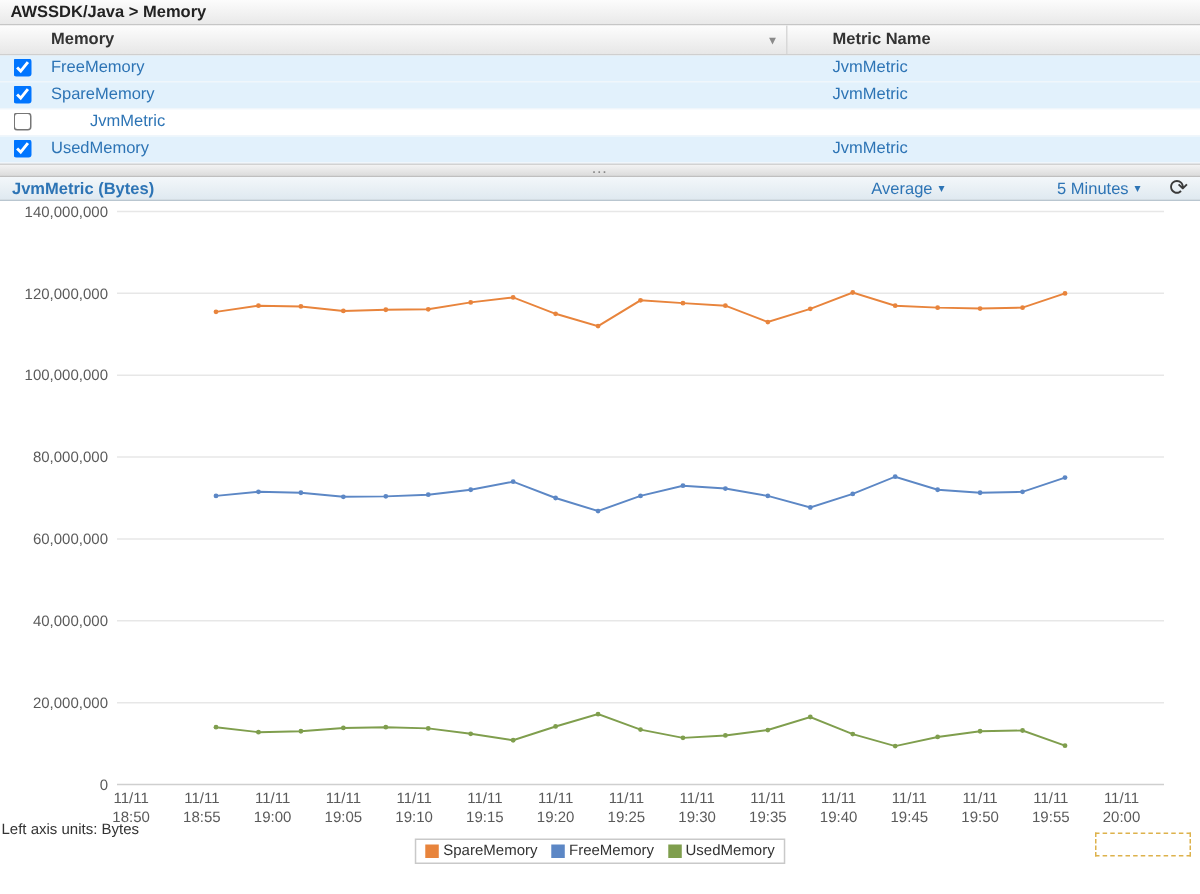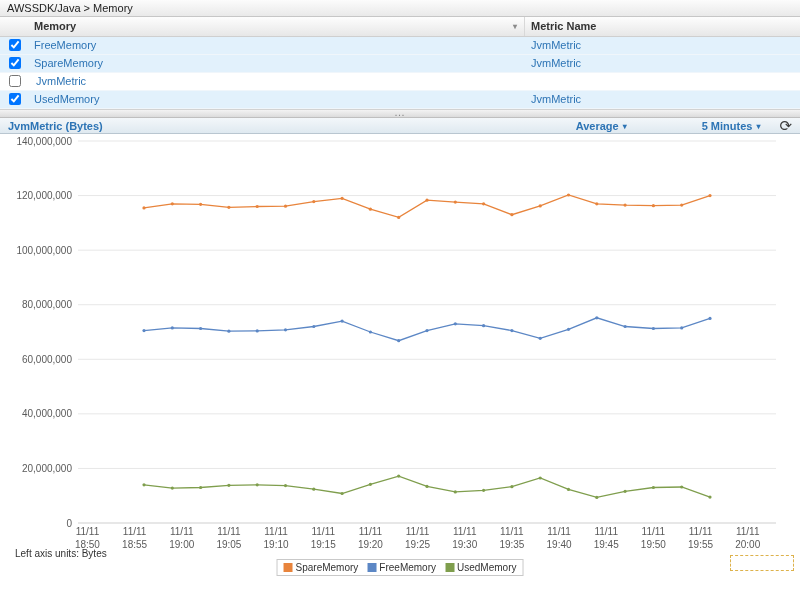--- a/index.html
+++ b/index.html
@@ -1,52 +1,52 @@
 <!DOCTYPE html>
 <html><head>
 <meta charset="utf-8">
 <style>
   *{box-sizing:border-box;margin:0;padding:0;}
   body{width:800px;height:596px;overflow:hidden;background:#fff;
        font-family:"Liberation Sans",sans-serif;font-size:11px;color:#333;}
 
-  .breadcrumb{height:17px;line-height:16px;padding:0 7px;font-weight:normal;color:#222;
+  .breadcrumb{height:17px;line-height:16px;padding:0 7px;font-weight:bold;color:#222;
     background:linear-gradient(#fcfcfc,#e9e9e9);border-bottom:1px solid #c6c6c6;}
 
   .thead{display:flex;height:20px;line-height:19px;font-weight:bold;color:#333;
     background:linear-gradient(#fdfdfd,#e7e7e7);border-bottom:1px solid #cfcfcf;}
   .c-check{flex:0 0 30px;text-align:center;}
   .c-mem{flex:0 0 495px;display:flex;align-items:center;padding-left:4px;}
   .thead .c-mem{border-right:1px solid #d8d8d8;}
   .sort{margin-left:auto;color:#8a8a8a;font-size:8px;padding-right:7px;}
-  .c-metric{flex:1;padding-left:6px;}
+  .c-metric{flex:1;padding-left:6px;margin-left:24px;}
 
   .row{display:flex;height:18px;line-height:17px;border-bottom:1px solid #f0f6fb;background:#fff;}
   .row.sel{background:#e2f1fc;}
   .row a{color:#2d74b5;text-decoration:none;cursor:pointer;}
   .row input{width:12px;height:12px;margin-top:2px;}
 
   .grip{height:9px;line-height:5px;text-align:center;color:#888;font-size:11px;letter-spacing:1px;
     background:linear-gradient(#f3f3f3,#dcdcdc);border-top:1px solid #d2d2d2;border-bottom:1px solid #bfbfbf;cursor:row-resize;}
 
   .panel-head{height:16px;display:flex;align-items:center;padding:0 8px;
     background:linear-gradient(#f3f7fa,#dfe9f0);border-bottom:1px solid #b9c6d0;}
   .panel-title{font-weight:bold;color:#2d74b5;}
   .spacer{flex:1;}
-  .dd{font-weight:bold;color:#2d74b5;cursor:pointer;white-space:nowrap;}
+  .dd{font-weight:normal;color:#2d74b5;cursor:pointer;white-space:nowrap;}
   .dd .caret{font-size:8px;margin-left:4px;vertical-align:1px;}
   .dd.stat{margin-right:75px;}
   .dd.period{margin-right:19px;}
   .refresh{color:#3a3a3a;font-size:15px;line-height:1;cursor:pointer;}
 
   .chart-wrap{position:relative;width:800px;height:456px;background:#fff;}
   .chart-wrap svg{position:absolute;left:0;top:0;}
   svg text.tick{font-family:"Liberation Sans",sans-serif;font-size:10px;fill:#5a5a5a;}
 
-  .axis-note{position:absolute;left:15px;top:414px;font-size:10px;color:#333;}
+  .axis-note{position:absolute;left:1px;top:414px;font-size:10px;color:#333;}
   .legend{position:absolute;left:50%;transform:translateX(-50%);top:425px;
     border:1px solid #c9c9c9;background:#fff;padding:2px 6px;display:flex;gap:9px;
     align-items:center;font-size:10px;color:#333;}
   .leg-item{display:flex;align-items:center;gap:3px;white-space:nowrap;}
   .swatch{width:9px;height:9px;display:inline-block;}
   .sel-box{position:absolute;right:6px;top:421px;width:64px;height:16px;border:1px dashed #ddb24c;}
 </style>
 </head>
 <body>
 

